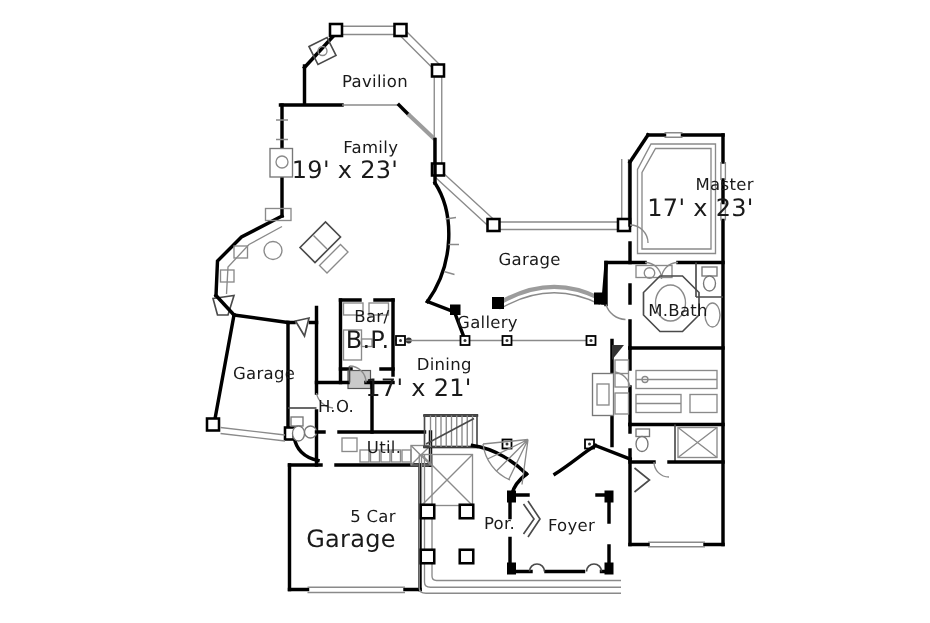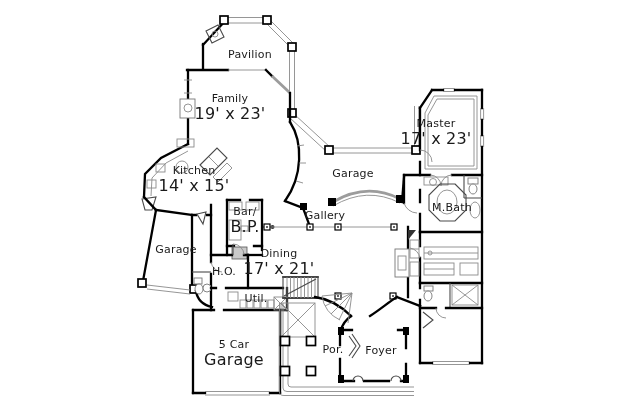--- a/index.html
+++ b/index.html
@@ -1,19 +1,19 @@
 <!DOCTYPE html>
 <html><head>
 <meta charset="utf-8">
 <style>
   html,body{margin:0;padding:0;background:#ffffff;}
   .stage{position:relative;width:620px;height:415px;background:#ffffff;overflow:hidden;
          font-family:"DejaVu Sans","Liberation Sans",sans-serif;}
   .plan-svg{position:absolute;left:0;top:0;}
-  .lbl{position:absolute;transform:translate(-50%,-50%);text-align:center;color:#1a1a1a;
+  .lbl{position:absolute;transform:translate(-50%,-50%);text-align:right;color:#1a1a1a;
        font-size:11px;line-height:1.12;white-space:nowrap;letter-spacing:.2px;}
   .lbl .dims{display:block;font-size:16px;}
   
   .w{fill:none;stroke:#000;stroke-width:2.3;stroke-linecap:square;}
   .w15{fill:none;stroke:#000;stroke-width:1.6;stroke-linecap:square;}
   .g{fill:none;stroke:#9c9c9c;stroke-width:2.8;}
   .t{fill:none;stroke:#8a8a8a;stroke-width:.9;}
   .t2{fill:none;stroke:#4a4a4a;stroke-width:1.1;}
   .col{fill:#fff;stroke:#000;stroke-width:1.7;}
   .colS{fill:#fff;stroke:#000;stroke-width:1.2;}
@@ -284,27 +284,26 @@
     <path class="w" d="M402,202 L404,177"></path>
     <rect class="t" x="410" y="240" width="9" height="18"></rect>
     <path class="t" d="M410,249 L419,249"></path>
     <rect class="t" x="410" y="262" width="9" height="14"></rect>
     <polygon class="dot" points="408,230 416,230 408,240"></polygon>
   </g>
 </svg>
 
 <div class="lbl" style="left:250px;top:55px"><span>Pavilion</span></div>
 <div class="lbl" style="left:230px;top:108px"><span>Family</span><span class="dims">19' x 23'</span></div>
-<div class="lbl" style="left:194px;top:180px"><span>Kitchen</span><span class="dims">14' x 15'</span></div>
 <div class="lbl" style="left:353px;top:174px"><span>Garage</span></div>
-<div class="lbl" style="left:436px;top:133px"><span>Master</span><span class="dims">17' x 23'</span></div>
+<div class="lbl" style="left:467px;top:133px"><span>Master</span><span class="dims">17' x 23'</span></div>
 <div class="lbl" style="left:452px;top:208px"><span>M.Bath</span></div>
 <div class="lbl" style="left:325px;top:216px"><span>Gallery</span></div>
 <div class="lbl" style="left:245px;top:221px"><span>Bar/</span><span class="dims">B.P.</span></div>
 <div class="lbl" style="left:176px;top:250px"><span>Garage</span></div>
-<div class="lbl" style="left:279px;top:263px"><span>Dining</span><span class="dims">17' x 21'</span></div>
+<div class="lbl" style="left:279px;top:253px"><span>Dining</span><span class="dims">17' x 21'</span></div>
 <div class="lbl" style="left:224px;top:272px"><span>H.O.</span></div>
 <div class="lbl" style="left:256px;top:299px"><span>Util.</span></div>
 <div class="lbl" style="left:234px;top:354px"><span>5 Car</span><span class="dims">Garage</span></div>
 <div class="lbl" style="left:333px;top:350px"><span>Por.</span></div>
 <div class="lbl" style="left:381px;top:351px"><span>Foyer</span></div>
 
 </div>
 
 </body></html>

